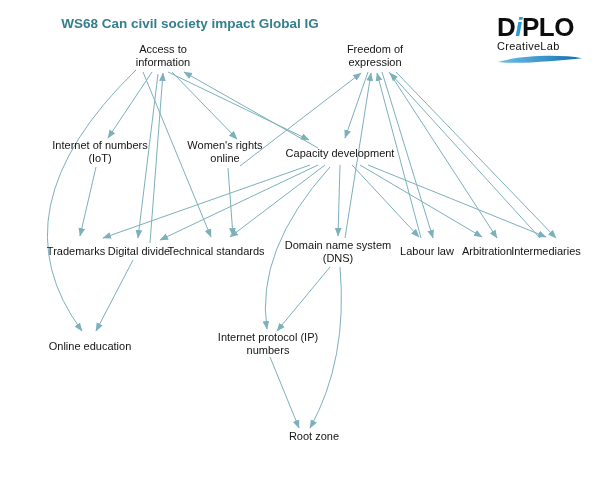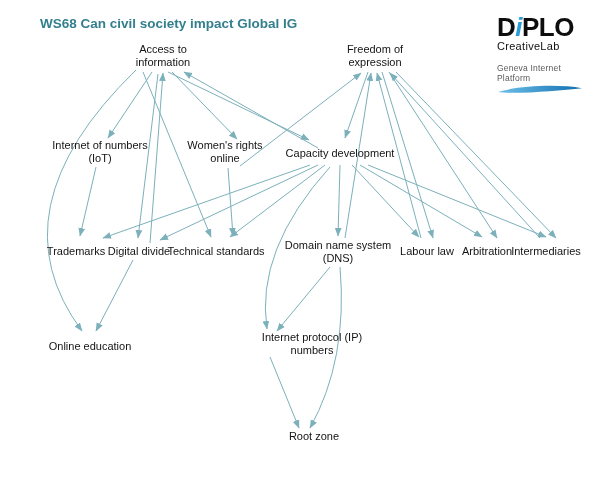--- a/index.html
+++ b/index.html
@@ -7,21 +7,21 @@
     position:relative;width:600px;height:500px;background:#ffffff;overflow:hidden;
     font-family:"Liberation Sans", sans-serif;
   }
   #edges{position:absolute;left:0;top:0;width:600px;height:500px;}
   .node{
     position:absolute;transform:translate(-50%,-50%);
     font-size:11px;line-height:1.22;color:#141414;text-align:center;white-space:pre;
   }
   #title{
     position:absolute;left:40px;top:14px;width:300px;
-    font-size:13.5px;font-weight:bold;color:#337f8d;line-height:1.5;text-align:left;
+    font-size:13.5px;font-weight:bold;color:#337f8d;line-height:1.5;text-align:center;
   }
   #logo{position:absolute;left:497px;top:14px;width:92px;text-align:left;}
   #brand{font-size:26px;font-weight:bold;color:#0d0d0d;letter-spacing:-0.5px;line-height:1;}
   #brand .accent{font-style:italic;font-weight:bold;}
   #logo-sub{font-size:11px;color:#111;letter-spacing:0.3px;margin-top:0px;line-height:1.2;}
   #logo-tagline{font-size:8.5px;color:#5a5a5a;margin-top:11px;letter-spacing:0.2px;line-height:1.1;}
   #swoosh{display:block;margin-top:2px;}
 </style>
 </head>
 <body>
@@ -84,29 +84,28 @@
       <div class="node" style="left: 340px; top: 154px; color: rgb(20, 20, 20);">Capacity development</div>
       <div class="node" style="left: 76px; top: 252px; color: rgb(20, 20, 20);">Trademarks</div>
       <div class="node" style="left: 139px; top: 252px; color: rgb(20, 20, 20);">Digital divide</div>
       <div class="node" style="left: 216px; top: 252px; color: rgb(20, 20, 20);">Technical standards</div>
       <div class="node" style="left: 338px; top: 252px; color: rgb(20, 20, 20);">Domain name system
 (DNS)</div>
       <div class="node" style="left: 427px; top: 252px; color: rgb(20, 20, 20);">Labour law</div>
       <div class="node" style="left: 487px; top: 252px; color: rgb(20, 20, 20);">Arbitration</div>
       <div class="node" style="left: 546px; top: 252px; color: rgb(20, 20, 20);">Intermediaries</div>
       <div class="node" style="left: 90px; top: 347px; color: rgb(20, 20, 20);">Online education</div>
-      <div class="node" style="left: 268px; top: 344px; color: rgb(20, 20, 20); margin-left: 44px;">Internet protocol (IP)
+      <div class="node" style="left: 268px; top: 344px; color: rgb(20, 20, 20);">Internet protocol (IP)
 numbers</div>
       <div class="node" style="left: 306px; top: 437px; color: rgb(20, 20, 20); padding-left: 16px;">Root zone</div>
     </div>
 
   <div id="logo">
     <div id="brand"><span>D</span><span class="accent" style="color: rgb(43, 156, 216);">i</span><span>PLO</span></div>
     <div id="logo-sub">CreativeLab</div>
-    <div id="logo-tagline">Geneva Internet Platform</div>
     <svg id="swoosh" width="86" height="10" viewBox="0 0 86 10">
       <defs>
         <linearGradient id="swg" x1="0" y1="0" x2="1" y2="0">
           <stop offset="0" id="sw-light" stop-color="#6fc0e8"></stop>
           <stop offset="1" id="sw-dark" stop-color="#0f6fb0"></stop>
         </linearGradient>
       </defs>
       <path d="M1,7 C22,0.5 62,-1 85,3.2 C62,5.5 20,9.5 1,7 Z" fill="url(#swg)"></path>
     </svg>
   </div>

